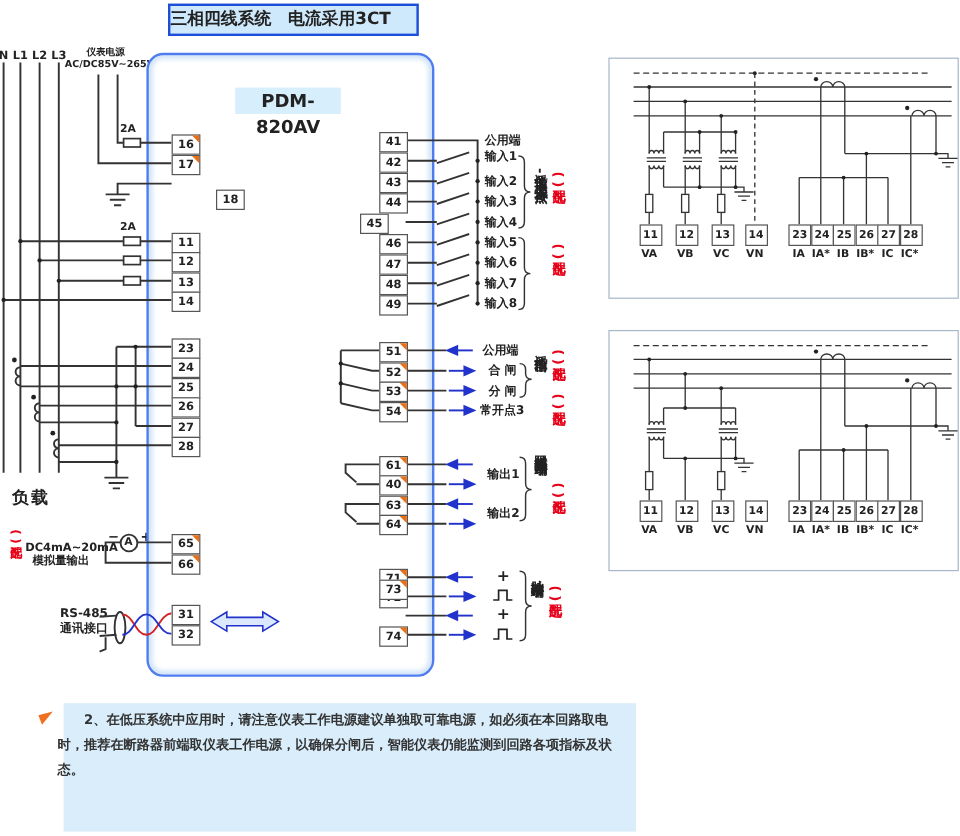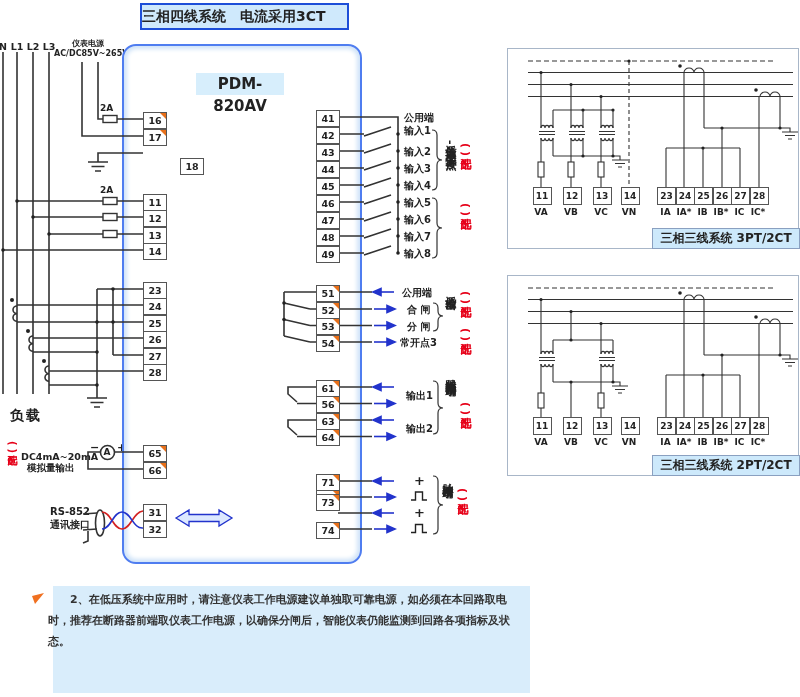--- a/index.html
+++ b/index.html
@@ -295,41 +295,41 @@
   <div class="lbl" style="left:21px;top:449px;font-size:9.5px;">DC4mA~20mA</div>
   <div class="lbl" style="left:27px;top:460px;font-size:9.5px;">模拟量输出</div>
   <div class="lbl" style="left:103.5px;top:446px;font-size:9px;line-height:12px;z-index:20;">A</div>
   <div class="lbl" style="left:90px;top:440px;font-size:11px;">−</div>
   <div class="lbl" style="left:117px;top:440px;font-size:11px;">+</div>
   <div class="term oc" style="left:143px;top:444.5px;">65</div>
   <div class="term oc" style="left:143px;top:461.5px;">66</div>
   <div class="lbl" style="left:170px;top:444.5px;">I+</div>
   <div class="lbl" style="left:170px;top:461.5px;">I-</div>
 
-  <div class="lbl" style="left:50px;top:504px;">RS-852</div>
+  <div class="lbl" style="left:50px;top:504px;">RS-485</div>
   <div class="lbl" style="left:50px;top:517px;">通讯接口</div>
   <div class="term" style="left:143px;top:503.5px;">31</div>
   <div class="term" style="left:143px;top:520.5px;">32</div>
   <div class="lbl" style="left:170px;top:503.5px;">A+</div>
   <div class="lbl" style="left:170px;top:520.5px;">B-</div>
 
   <div class="lbl" style="left:273px;top:109.5px;width:40px;text-align:right;">COM</div>
   <div class="lbl" style="left:273px;top:126.5px;width:40px;text-align:right;">DI1</div>
   <div class="lbl" style="left:273px;top:143.5px;width:40px;text-align:right;">DI2</div>
   <div class="lbl" style="left:273px;top:160.5px;width:40px;text-align:right;">DI3</div>
   <div class="lbl" style="left:273px;top:177.5px;width:40px;text-align:right;">DI4</div>
   <div class="lbl" style="left:273px;top:194.5px;width:40px;text-align:right;">DI5</div>
   <div class="lbl" style="left:273px;top:211.5px;width:40px;text-align:right;">DI6</div>
   <div class="lbl" style="left:273px;top:228.5px;width:40px;text-align:right;">DI7</div>
   <div class="lbl" style="left:273px;top:245.5px;width:40px;text-align:right;">DI8</div>
   <div class="term" style="left:316px;top:109.5px;">41</div>
   <div class="term" style="left:316px;top:126.5px;">42</div>
   <div class="term" style="left:316px;top:143.5px;">43</div>
   <div class="term" style="left:316px;top:160.5px;">44</div>
-  <div class="term" style="left:316px;top:177.5px;">45</div>
+  <div class="term" style="left:300px;top:177.5px;">45</div>
   <div class="term" style="left:316px;top:194.5px;">46</div>
   <div class="term" style="left:316px;top:211.5px;">47</div>
   <div class="term" style="left:316px;top:228.5px;">48</div>
   <div class="term" style="left:316px;top:245.5px;">49</div>
   <div class="lbl" style="left:404px;top:110px;">公用端</div>
   <div class="lbl" style="left:404px;top:123px;">输入1</div>
   <div class="lbl" style="left:404px;top:144px;">输入2</div>
   <div class="lbl" style="left:404px;top:161px;">输入3</div>
   <div class="lbl" style="left:404px;top:178px;">输入4</div>
   <div class="lbl" style="left:404px;top:195px;">输入5</div>
@@ -354,35 +354,35 @@
   <div class="lbl" style="left:400px;top:335px;">常开点3</div>
   <div class="vtext" style="left:444px;top:287px;">遥控输出</div>
   <div class="vtext opt" style="left:459px;top:291px;">(选配)</div>
   <div class="vtext opt" style="left:459px;top:328px;">(选配)</div>
 
   <div class="lbl" style="left:296px;top:375px;font-size:9.5px;">KO1</div>
   <div class="lbl" style="left:296px;top:392px;font-size:9.5px;">NO1</div>
   <div class="lbl" style="left:296px;top:408px;font-size:9.5px;">KO2</div>
   <div class="lbl" style="left:296px;top:425px;font-size:9.5px;">NO2</div>
   <div class="term oc" style="left:316px;top:379.5px;">61</div>
-  <div class="term oc" style="left:316px;top:396px;">56</div>
+  <div class="term oc" style="left:316px;top:396px;">40</div>
   <div class="term oc" style="left:316px;top:412.5px;">63</div>
   <div class="term oc" style="left:316px;top:429px;">64</div>
   <div class="lbl" style="left:406px;top:388px;">输出1</div>
   <div class="lbl" style="left:406px;top:421px;">输出2</div>
   <div class="vtext" style="left:444px;top:370px;">越限报警输出端子</div>
   <div class="vtext opt" style="left:459px;top:402px;">(选配)</div>
 
   <div class="lbl" style="left:299px;top:473.5px;font-size:9.5px;">P+</div>
   <div class="lbl" style="left:299px;top:489.5px;font-size:9.5px;">P-</div>
   <div class="lbl" style="left:299px;top:505.5px;font-size:9.5px;">Q+</div>
   <div class="lbl" style="left:299px;top:521.5px;font-size:9.5px;">Q-</div>
   <div class="term oc" style="left:316px;top:473.5px;">71</div>
   <div class="term oc" style="left:316px;top:489.5px;">72</div>
-  <div class="term oc" style="left:316px;top:494px;">73</div>
+  <div class="term oc" style="left:316px;top:483px;">73</div>
   <div class="term oc" style="left:316px;top:521.5px;">74</div>
   <div class="plus" style="left:414px;top:473px;">+</div>
   <div class="plus" style="left:414px;top:505px;">+</div>
   <div class="vtext" style="left:441px;top:474px;">脉冲输出端子</div>
   <div class="vtext opt" style="left:456px;top:488px;">(选配)</div>
 
   <div class="lbl" style="left:509px;top:54px;width:17px;font-size:9px;">N</div>
   <div class="lbl" style="left:509px;top:65.5px;width:17px;font-size:9px;">L1</div>
   <div class="lbl" style="left:509px;top:77.5px;width:17px;font-size:9px;">L2</div>
   <div class="lbl" style="left:509px;top:89.5px;width:17px;font-size:9px;">L3</div>
@@ -400,21 +400,20 @@
   <div class="term2" style="left:694px;top:187px;">25</div>
   <div class="term2" style="left:712.5px;top:187px;">26</div>
   <div class="term2" style="left:731px;top:187px;">27</div>
   <div class="term2" style="left:749.5px;top:187px;">28</div>
   <div class="t2lbl" style="left:657px;top:207px;">IA</div>
   <div class="t2lbl" style="left:675.5px;top:207px;">IA*</div>
   <div class="t2lbl" style="left:694px;top:207px;">IB</div>
   <div class="t2lbl" style="left:712.5px;top:207px;">IB*</div>
   <div class="t2lbl" style="left:731px;top:207px;">IC</div>
   <div class="t2lbl" style="left:749.5px;top:207px;">IC*</div>
-  <div class="diagtitle" style="top:228px;">三相三线系统 3PT/2CT</div>
 
   <div class="lbl" style="left:509px;top:281px;width:17px;font-size:9px;">N</div>
   <div class="lbl" style="left:509px;top:292.5px;width:17px;font-size:9px;">L1</div>
   <div class="lbl" style="left:509px;top:304.5px;width:17px;font-size:9px;">L2</div>
   <div class="lbl" style="left:509px;top:316.5px;width:17px;font-size:9px;">L3</div>
   <div class="lbl" style="left:516px;top:393px;font-size:9px;">2A</div>
   <div class="term2" style="left:532.5px;top:417px;">11</div>
   <div class="term2" style="left:562.5px;top:417px;">12</div>
   <div class="term2" style="left:592.5px;top:417px;">13</div>
   <div class="term2" style="left:620.5px;top:417px;">14</div>
@@ -427,21 +426,20 @@
   <div class="term2" style="left:694px;top:417px;">25</div>
   <div class="term2" style="left:712.5px;top:417px;">26</div>
   <div class="term2" style="left:731px;top:417px;">27</div>
   <div class="term2" style="left:749.5px;top:417px;">28</div>
   <div class="t2lbl" style="left:657px;top:437px;">IA</div>
   <div class="t2lbl" style="left:675.5px;top:437px;">IA*</div>
   <div class="t2lbl" style="left:694px;top:437px;">IB</div>
   <div class="t2lbl" style="left:712.5px;top:437px;">IB*</div>
   <div class="t2lbl" style="left:731px;top:437px;">IC</div>
   <div class="t2lbl" style="left:749.5px;top:437px;">IC*</div>
-  <div class="diagtitle" style="top:455px;">三相三线系统 2PT/2CT</div>
 
   <div class="notes-inner">
     <svg width="16" height="14" style="position:absolute;left:-18px;top:3px;">
       <path d="M14,1 L5,12 L2,4 Z" fill="#f07020"></path>
     </svg>
     <p>2、在低压系统中应用时，请注意仪表工作电源建议单独取可靠电源，如必须在本回路取电时，推荐在断路器前端取仪表工作电源，以确保分闸后，智能仪表仍能监测到回路各项指标及状态。</p>
   </div>
 
 </div>
 

